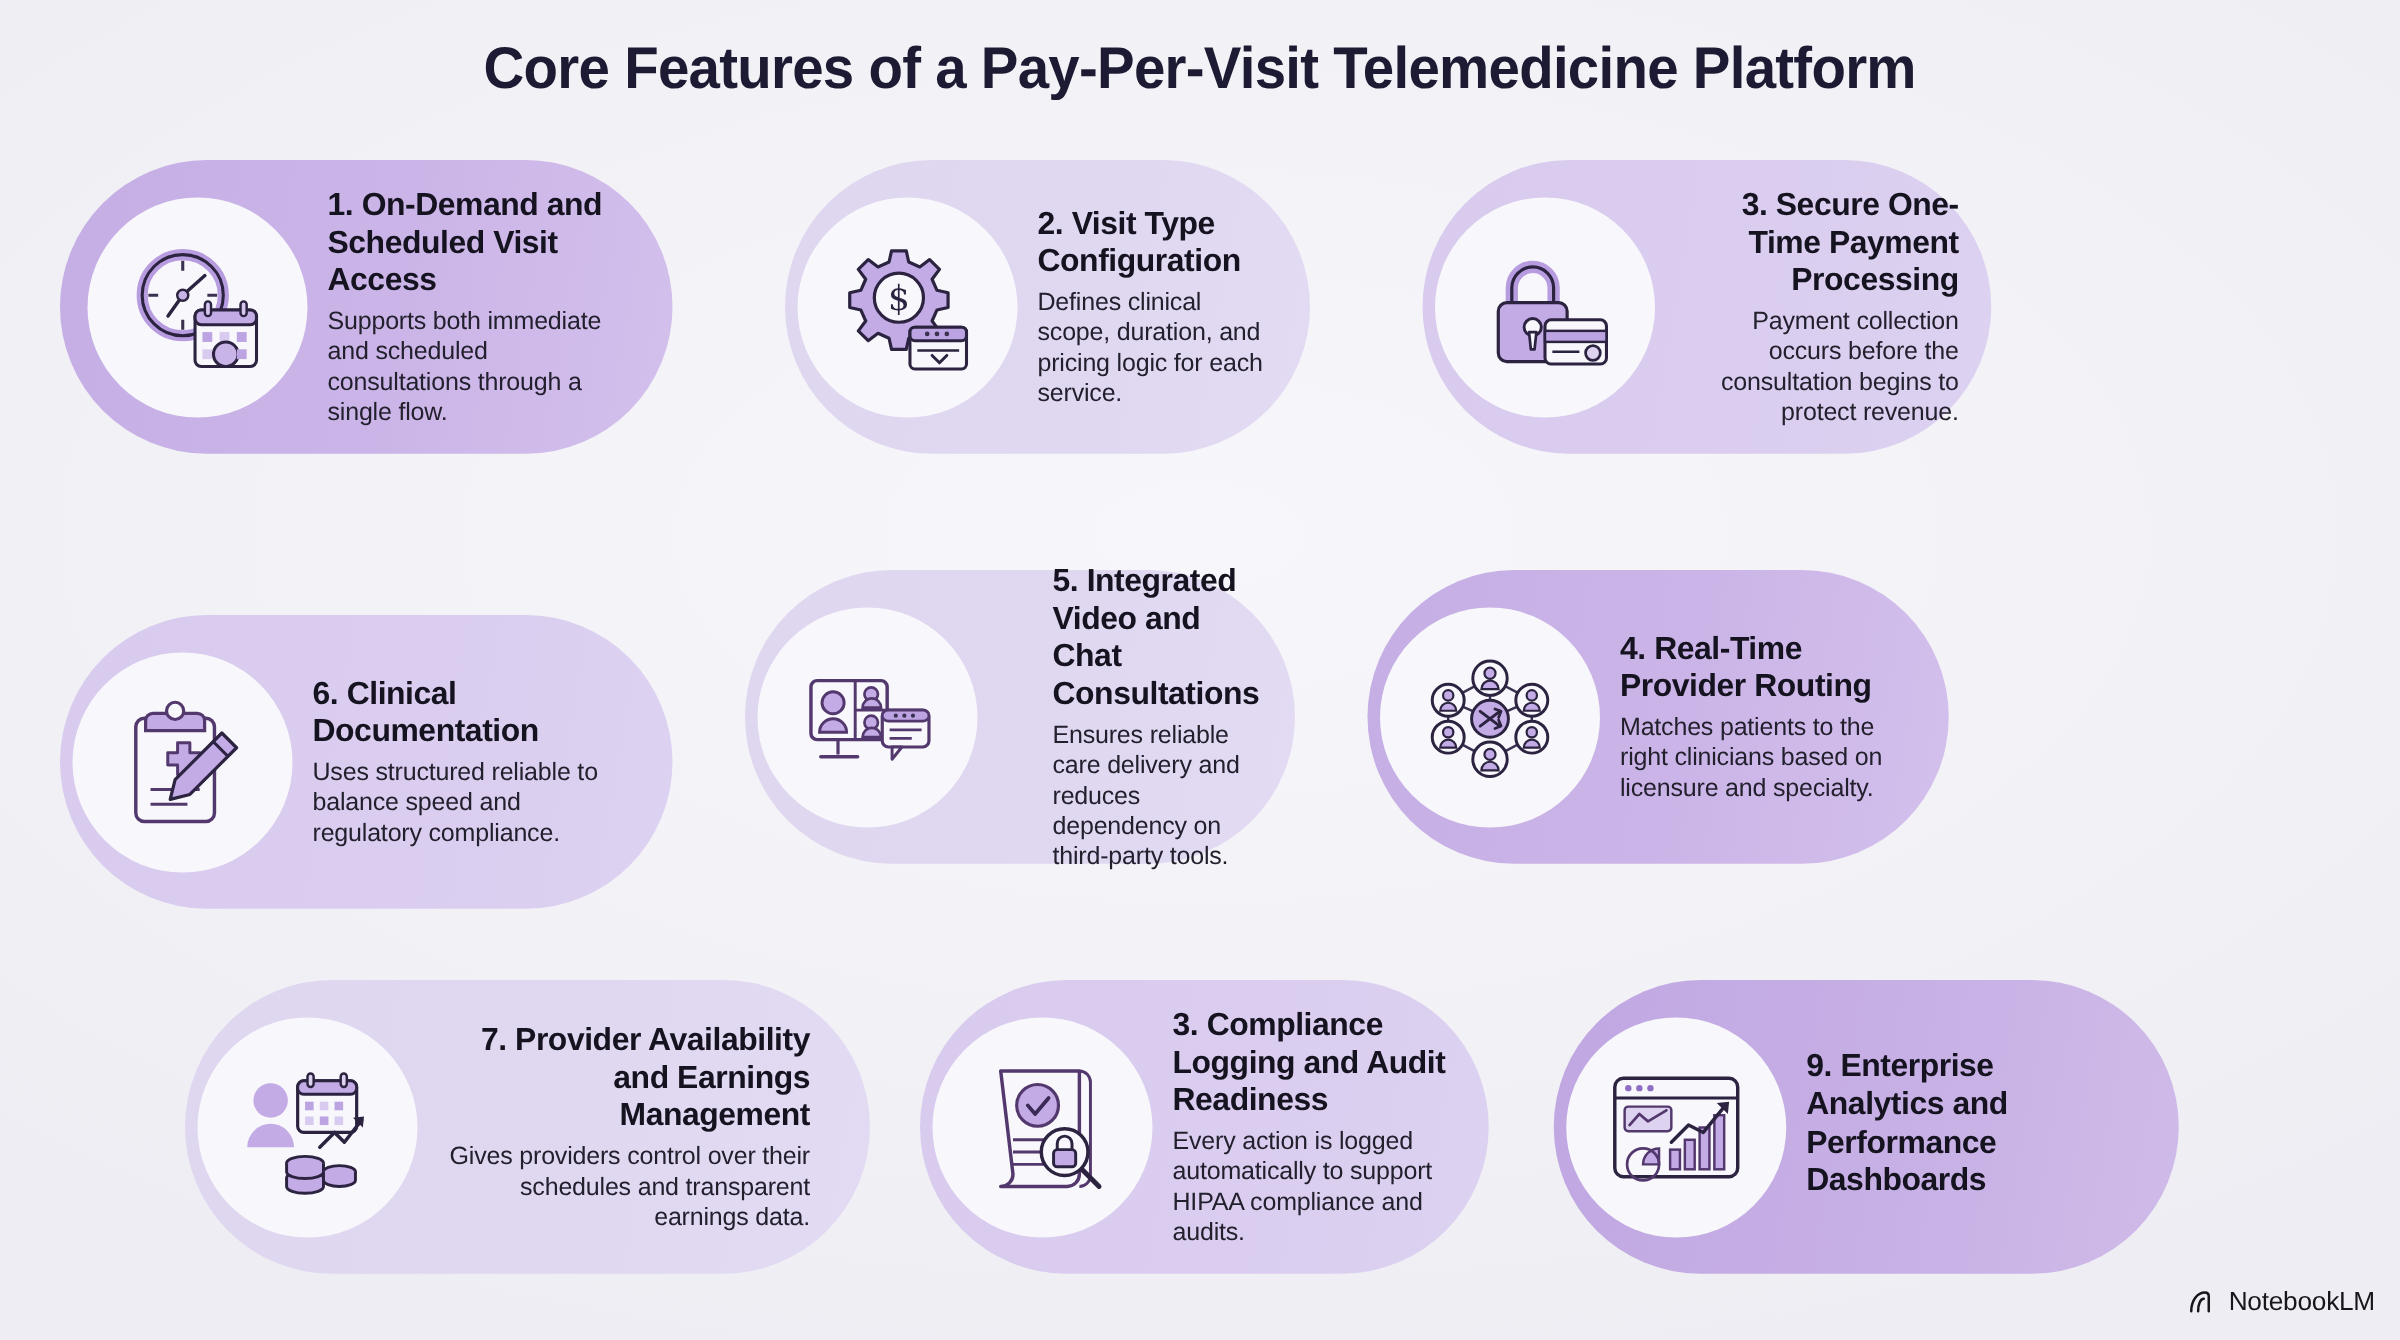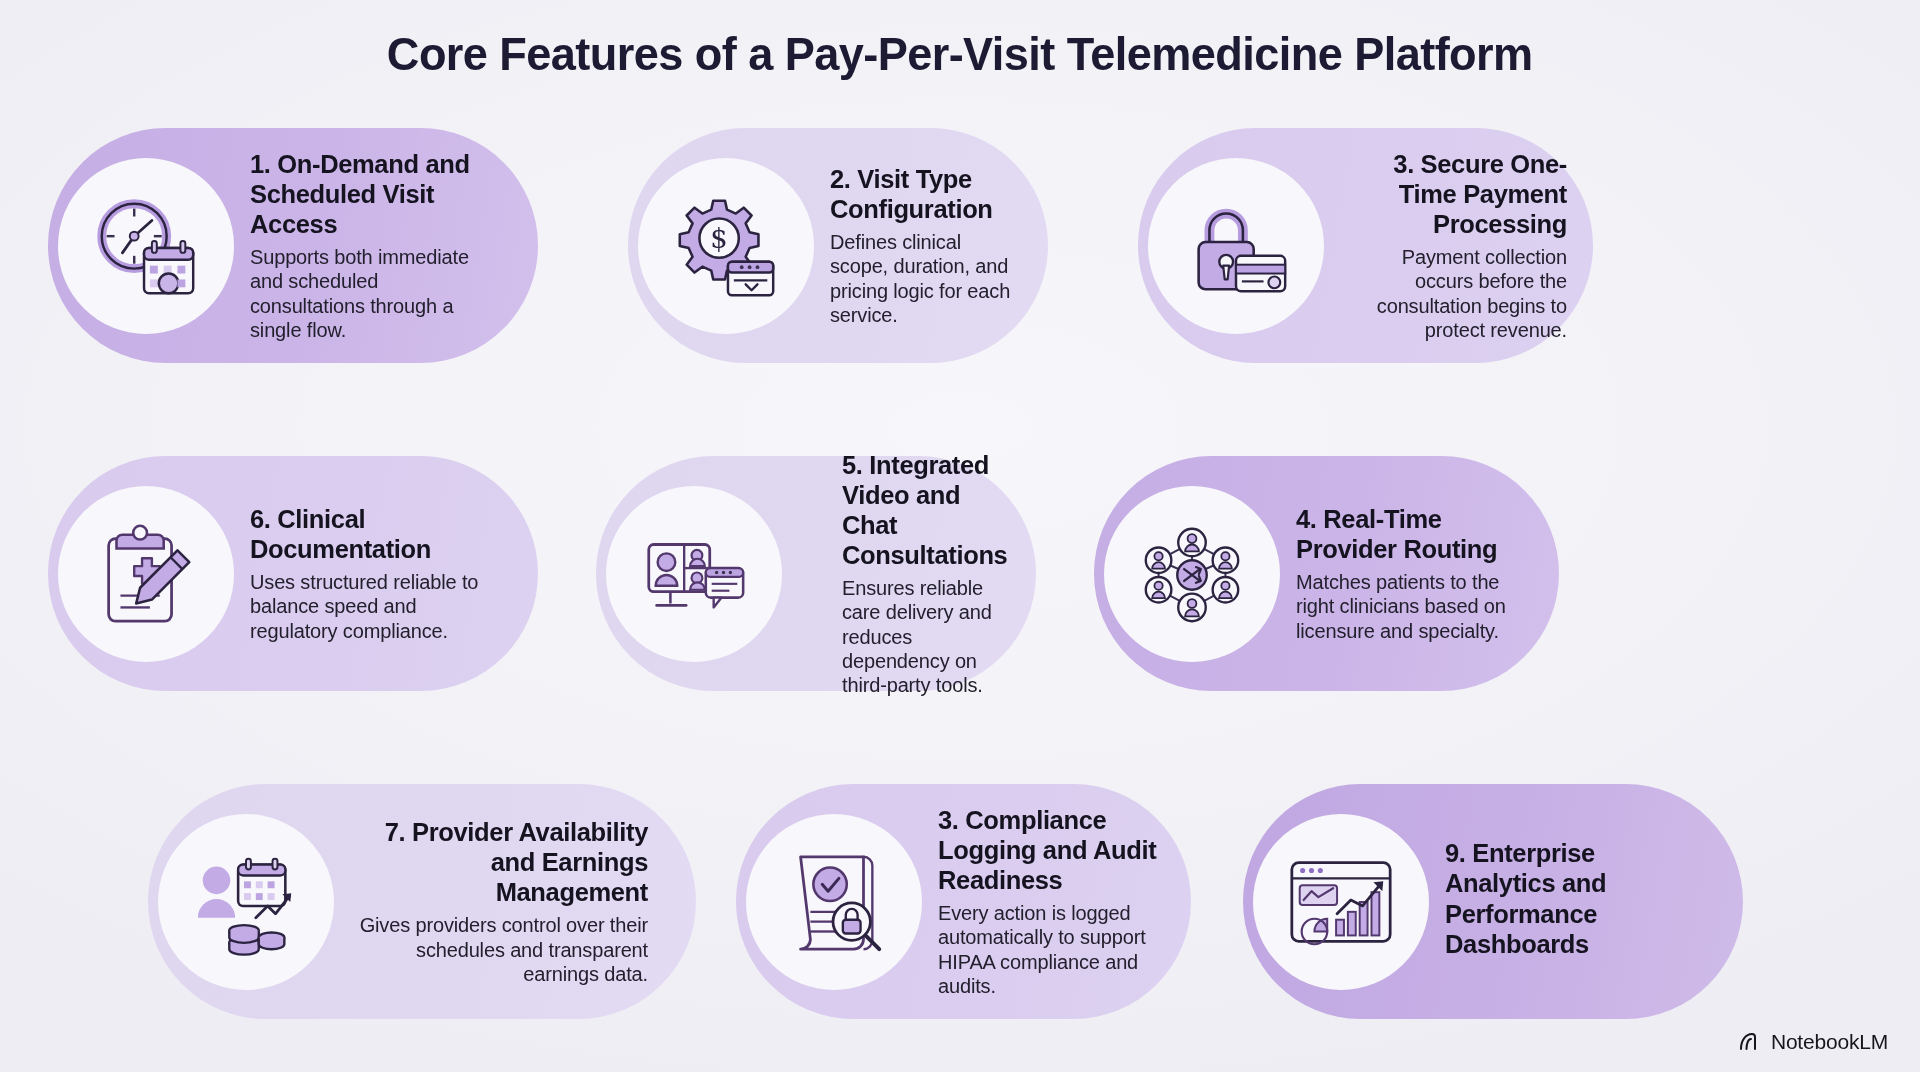--- a/index.html
+++ b/index.html
@@ -98,47 +98,47 @@
     margin-bottom: 6px;
   }
   .card-desc {
     font-size: 20px;
     color: #23202e;
     line-height: 1.21;
     letter-spacing: -0.15px;
   }
 
   
-  .r1c1 { width: 490px; }
+  .r1c1 { width: 490px; justify-content: center; }
   .r1c1 .card-text { width: 270px; }
   .r1c2 { width: 420px; margin-left: 90px; }
   .r1c2 .card-text { width: 250px; }
   .r1c3 { width: 455px; margin-left: 90px; }
   .r1c3 .card-text { width: 260px; text-align: right; }
 
   
-  .r2c1 { width: 490px; }
+  .r2c1 { width: 490px; margin-top: 36px; }
   .r2c1 .card-text { width: 272px; }
   .r2c2 { width: 440px; margin-left: 58px; }
   .r2c2 .card-text { width: 262px; margin-left: 44px; }
   .r2c3 { width: 465px; margin-left: 58px; }
   .r2c3 .card-text { width: 268px; }
 
   
   .r3c1 { width: 548px; margin-left: 100px; }
   .r3c1 .card-text { width: 330px; text-align: right; }
   .r3c2 { width: 455px; margin-left: 40px; }
   .r3c2 .card-text { width: 262px; }
   .r3c3 { width: 500px; margin-left: 52px; }
   .r3c3 .card-text { width: 295px; }
 
   
   .footer {
     position: absolute;
-    right: 32px;
+    right: 20px;
     bottom: 18px;
     display: flex;
     align-items: center;
     gap: 9px;
   }
   .footer-logo svg { width: 24px; height: 24px; display: block; }
   .footer-label {
     font-size: 21px;
     color: #17161b;
     letter-spacing: -0.2px;

